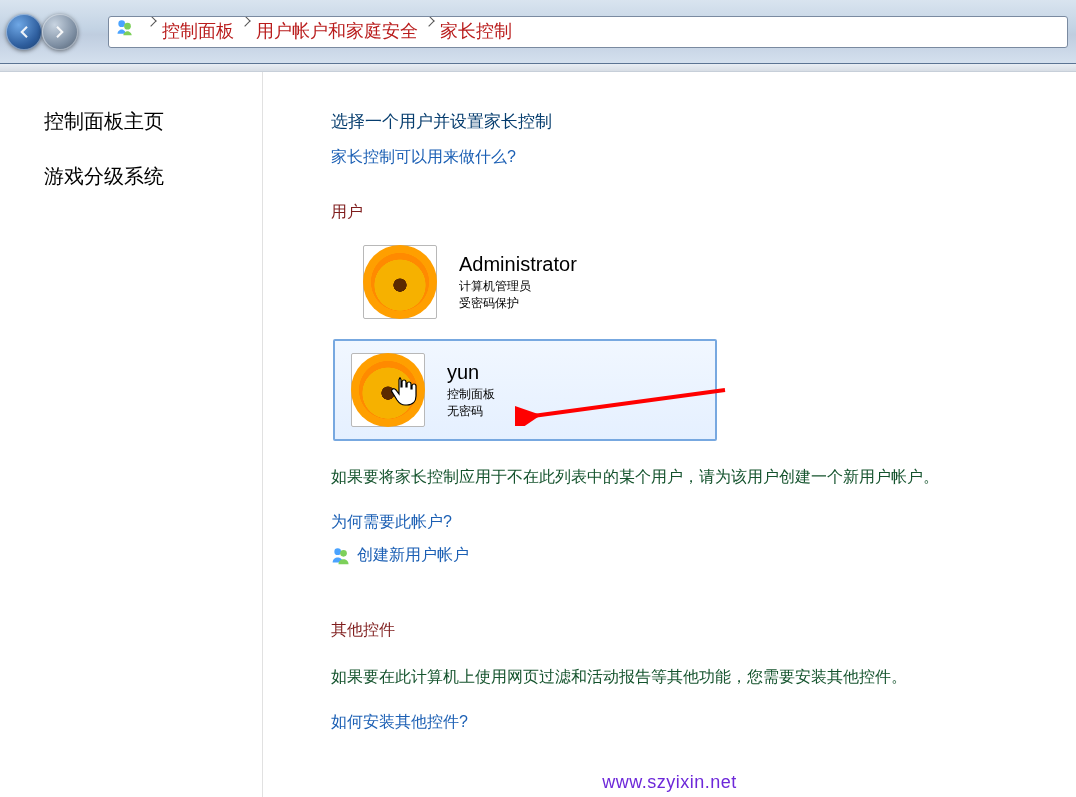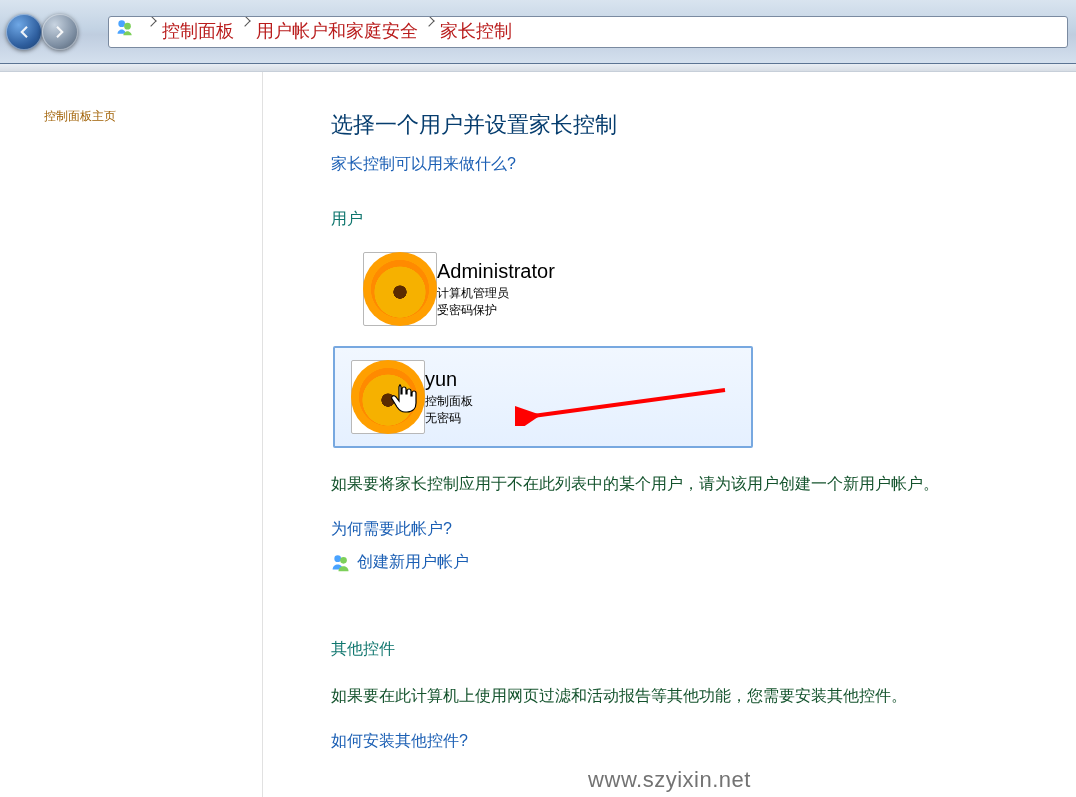--- a/index.html
+++ b/index.html
@@ -13,44 +13,44 @@
   .circ svg{width:18px;height:18px;fill:#fff;opacity:.9}
   .addr{position:absolute;left:108px;right:8px;top:16px;height:32px;background:#fff;border:1px solid #7a8aa0;border-radius:3px;display:flex;align-items:flex-start;font-size:18px;color:#b91c1c;overflow:hidden}
   .addr .ico{width:20px;height:20px;margin:0 6px}
   .bc-sep{color:#555;margin:0 6px;width:8px;height:8px;border-top:1px solid #555;border-right:1px solid #555;transform:rotate(45deg);display:inline-block}
   .bc-link{cursor:default;padding:2px 1px}
   .divider{height:8px;background:linear-gradient(#e9eef4,#d7dde5);border-bottom:1px solid #c7cfd9}
 
   
   .body{display:flex;height:calc(797px - 64px - 8px)}
   .side{width:262px;padding:36px 24px 0 44px}
-  .side a{display:block;color:#a16207;font-size:12px;margin-bottom:28px;text-decoration:none}
+  .side a{display:block;color:#000000;font-size:20px;margin-bottom:28px;text-decoration:none}
   .main-wrap{flex:1;border-left:1px solid #e1e1e1;position:relative}
   .main{padding:38px 56px 0 68px;max-width:760px}
 
-  h1{font-size:22px;color:#063d6e;font-weight:400;margin:0 0 14px}
+  h1{font-size:17px;color:#063d6e;font-weight:400;margin:0 0 14px}
   .help-link{color:#1b5fb4;font-size:16px;}
-  .sect{color:#0f766e;font-size:16px;margin:34px 0 8px}
+  .sect{color:#7f1d1d;font-size:16px;margin:34px 0 8px}
 
-  .user-card{display:flex;align-items:center;padding:12px 16px;border:2px solid transparent;border-radius:2px;margin:6px 0;cursor:pointer}
+  .user-card{display:flex;align-items:center;gap:22px;padding:12px 16px;border:2px solid transparent;border-radius:2px;margin:6px 0;cursor:pointer}
   .user-card.sel{border-color:#77a8e0;background:linear-gradient(#f1f7ff,#e5f0ff)}
   .avatar{width:74px;height:74px;border:1px solid #b8b8b8;border-radius:2px;box-shadow:0 0 0 2px #fff inset;background:#fff;display:flex;align-items:center;justify-content:center;position:relative}
   .flower{width:62px;height:62px;background:radial-gradient(circle at 50% 55%,#5b2a00 0 14%,#f6b100 15% 55%,#ff8a00 56% 100%);border-radius:50%;position:relative}
   .flower::before{content:"";position:absolute;inset:-6px;background:radial-gradient(circle at 50% 50%,transparent 55%,#ff9f00 56% 100%);border-radius:50%}
   .flower-bg{position:absolute;inset:6px;background:linear-gradient(#3f8f2a,#2b6f1c);border-radius:2px;z-index:-1}
   .cursor-overlay{position:absolute;left:38px;top:22px;pointer-events:none}
   .uname{font-size:20px;color:#000;margin-bottom:2px}
   .umeta{font-size:12px;color:#000;line-height:1.4}
 
   .para{font-size:16px;color:#14532d;line-height:1.55;margin:24px 0 16px}
   .link{color:#1b5fb4;font-size:16px;text-decoration:none;display:inline-flex;align-items:center;gap:6px;margin:6px 0}
 
   
   .arrow-ann{position:absolute;pointer-events:none}
-  .watermark{position:absolute;left:50%;transform:translateX(-50%);bottom:4px;font-size:22px;color:#737373;font-weight:400;letter-spacing:.5px;pointer-events:none}
+  .watermark{position:absolute;left:50%;transform:translateX(-50%);bottom:4px;font-size:18px;color:#6d28d9;font-weight:400;letter-spacing:.5px;pointer-events:none}
 </style>
 </head>
 <body>
 
 <div class="glass">
   <div class="nav-btns">
     <div class="circ">
       <svg viewBox="0 0 24 24">
           <path d="M15 4l-8 8 8 8 2-2-6-6 6-6z"></path>
         </svg>
@@ -75,20 +75,21 @@
     <span class="bc-link">用户帐户和家庭安全</span>
     <span class="bc-sep"></span>
     <span class="bc-link">家长控制</span>
   </div>
 </div>
 <div class="divider"></div>
 
 <div class="body">
   <div class="side">
     <a>控制面板主页</a>
+    <a>游戏分级系统</a>
   </div>
 
   <div class="main-wrap">
     <div class="main">
       <h1>选择一个用户并设置家长控制</h1>
       <a class="help-link">家长控制可以用来做什么?</a>
 
       <div class="sect">用户</div>
 
       
@@ -98,21 +99,21 @@
             <div class="flower"></div>
         </div>
         <div>
           <div class="uname">Administrator</div>
           <div class="umeta">计算机管理员</div>
           <div class="umeta">受密码保护</div>
         </div>
       </div>
 
       
-      <div class="user-card sel" style="width:420px;margin-left:2px">
+      <div class="user-card sel" style="width:384px;margin-left:2px">
         <div class="avatar">
           <div class="flower-bg"></div>
             <div class="flower"></div>
           <svg class="cursor-overlay" width="28" height="32" viewBox="0 0 28 32">
             <path d="M9 2c1 0 2 1 2 2v7h1V6c0-1 1-2 2-2s2 1 2 2v5h1V8c0-1 1-2 2-2s2 1 2 2v5h1v-3c0-1 1-2 2-2s2 1 2 2v10c0 5-3 9-9 9h-2c-4 0-6-2-8-5l-5-8c-1-1 0-3 1-3 1-1 2 0 3 1l3 4V4c0-1 1-2 2-2z" fill="#fff" stroke="#000" stroke-width="1.2"></path>
           </svg>
         </div>
         <div>
           <div class="uname">yun</div>
           <div class="umeta">控制面板</div>
@@ -125,21 +126,21 @@
       <a class="link">
         <svg width="20" height="20" viewBox="0 0 24 24">
             <circle cx="8" cy="8" r="4" fill="#4aa3ff"></circle>
             <circle cx="15" cy="10" r="4" fill="#7dd05a"></circle>
             <path d="M2 21c0-4 3-6 6-6s6 2 6 6z" fill="#4aa3ff"></path>
             <path d="M9 23c0-4 3-6 6-6s6 2 6 6z" fill="#7dd05a"></path>
           </svg>
         <span>创建新用户帐户</span>
       </a>
 
-      <div class="sect" style="margin-top:60px">其他控件</div>
+      <div class="sect" style="margin-top:48px">其他控件</div>
       <div class="para" style="">如果要在此计算机上使用网页过滤和活动报告等其他功能，您需要安装其他控件。</div>
       <a class="link">如何安装其他控件?</a>
     </div>
 
     <svg class="arrow-ann" style="left:252px;top:304px" width="220" height="50">
       <defs>
           <marker id="ah" markerWidth="12" markerHeight="10" refX="2" refY="5" orient="auto">
             <path d="M10 0L0 5l10 5z" fill="#ff0000"></path>
           </marker>
         </defs>

